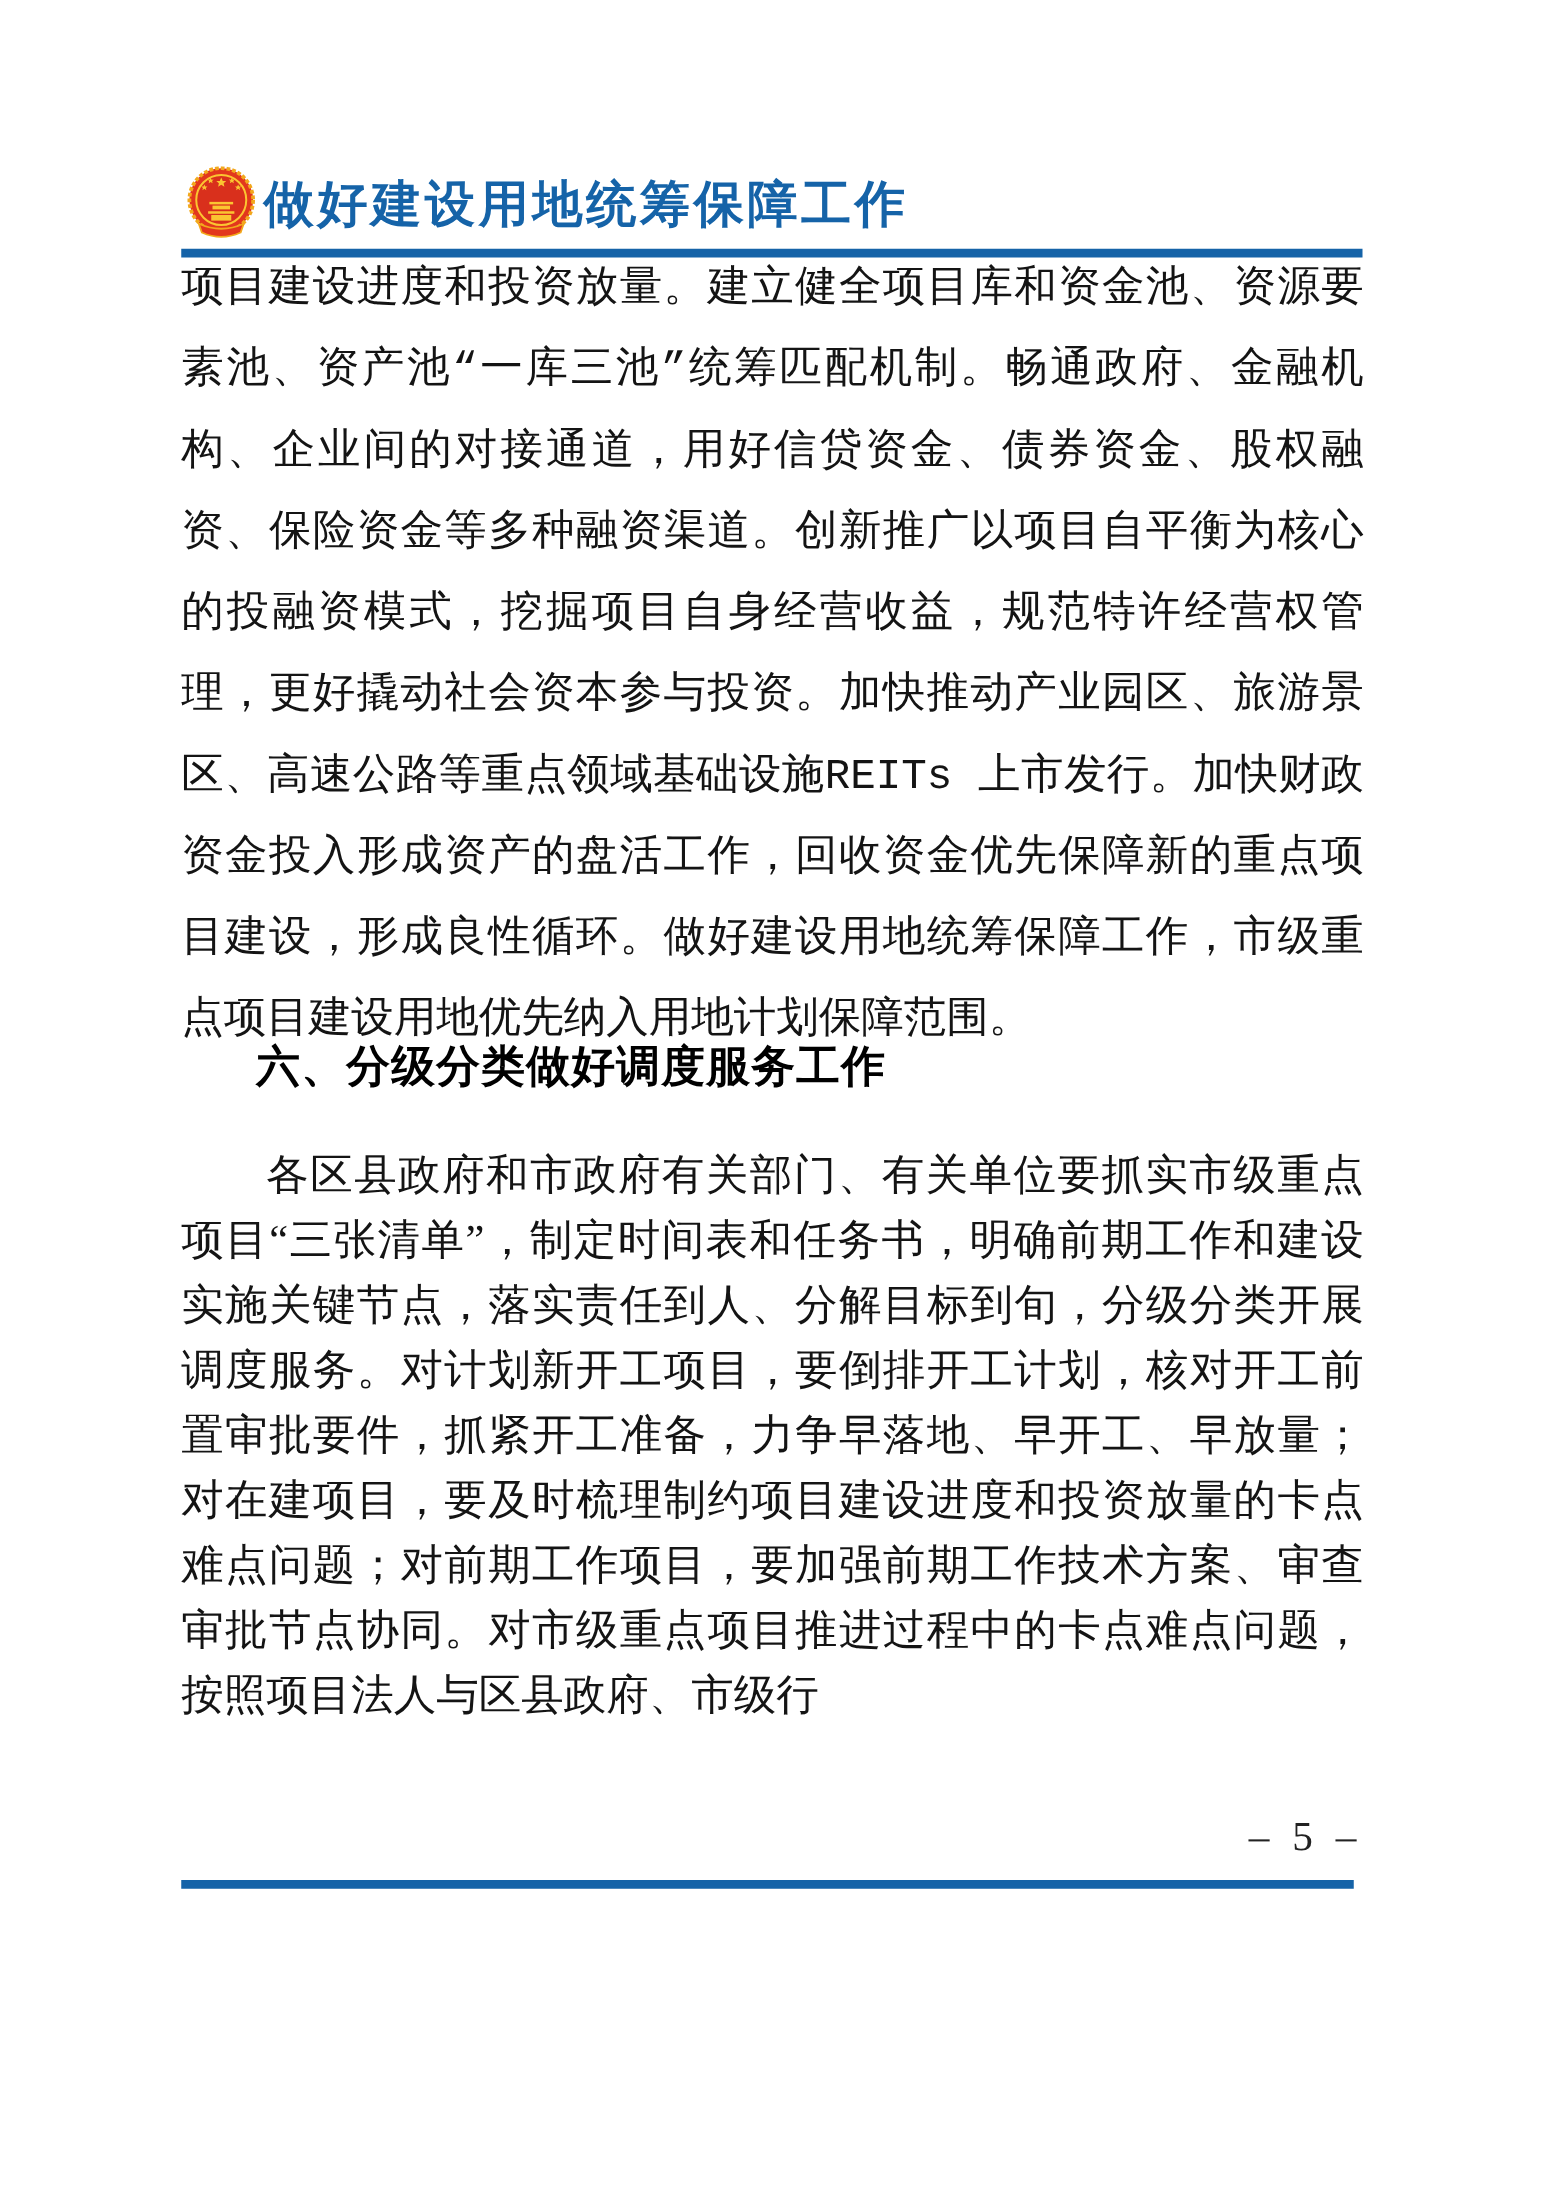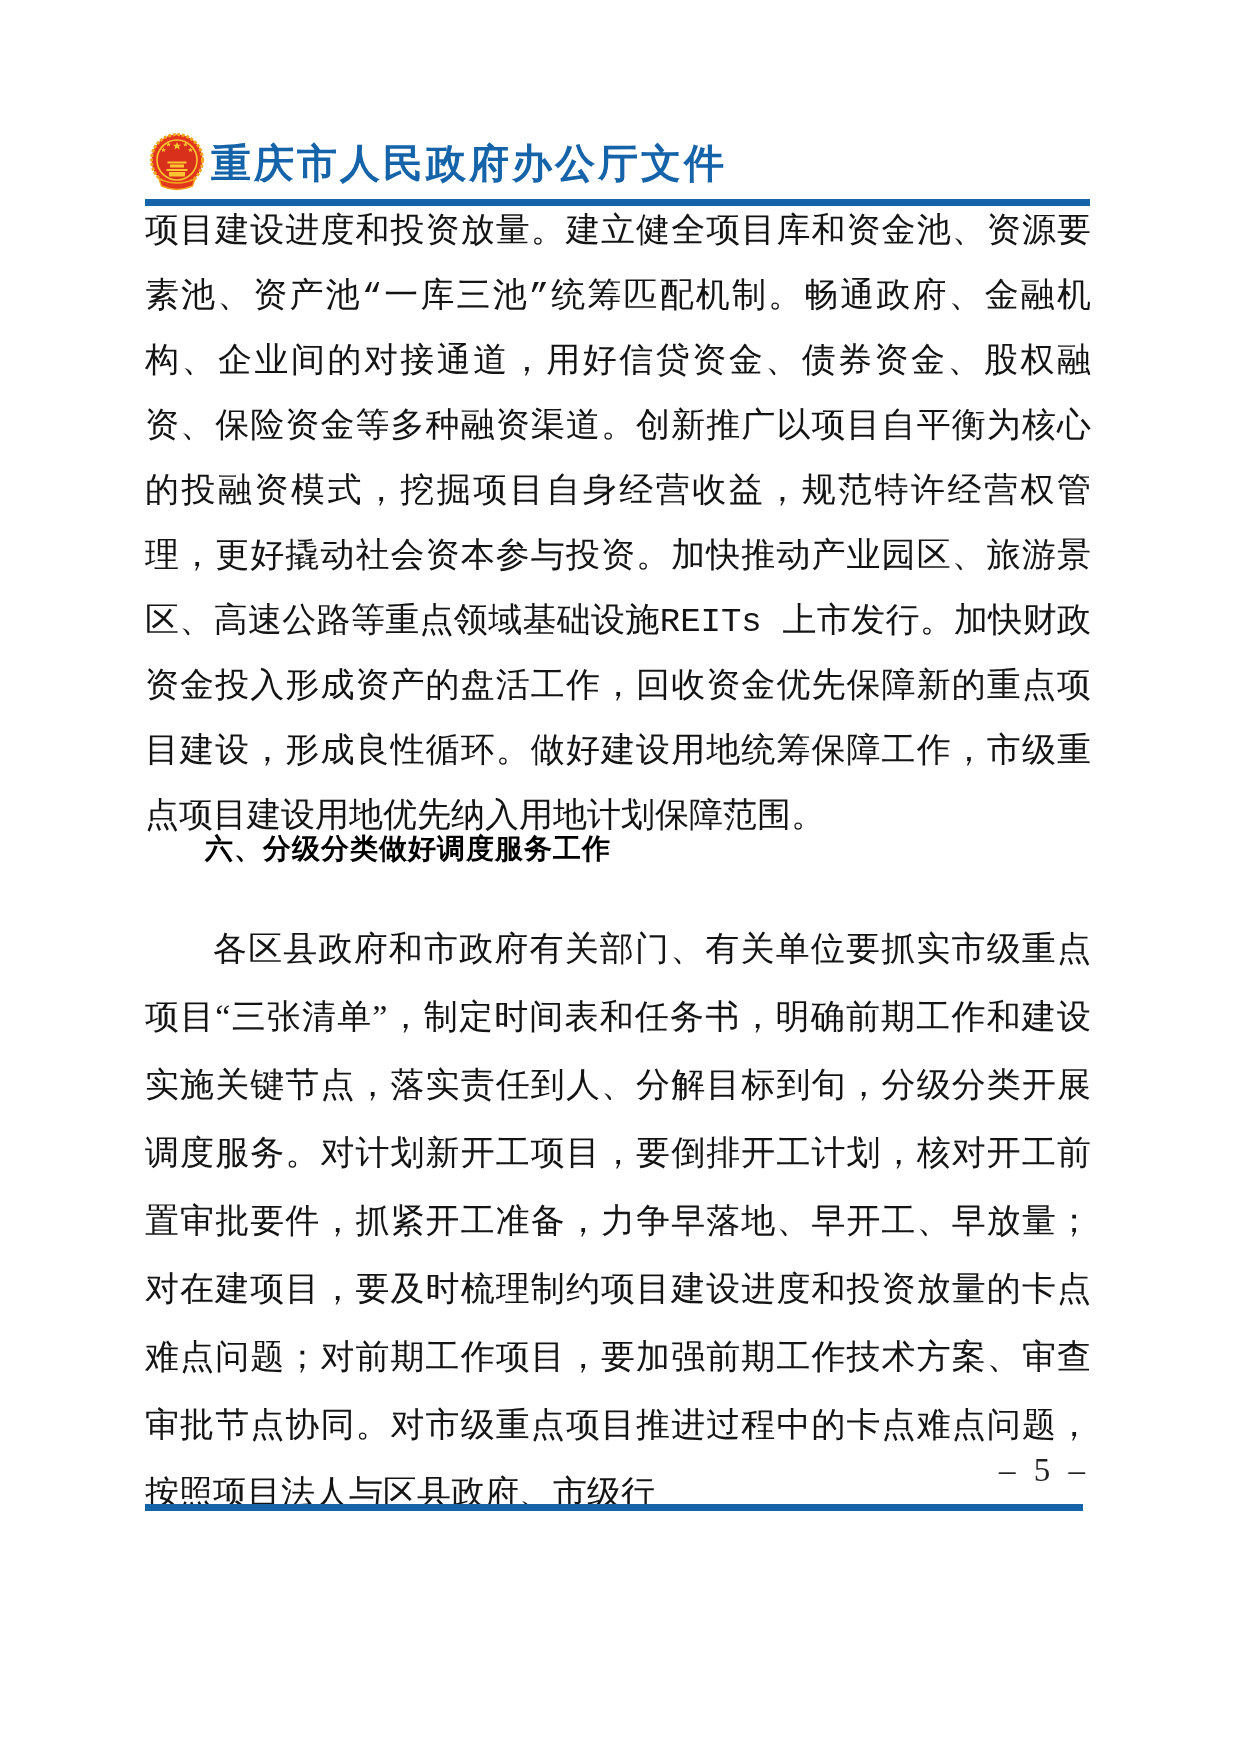--- a/index.html
+++ b/index.html
@@ -32,27 +32,27 @@
     background:var(--accent-blue,#1563a8);
   }
   .body-para {
     position:absolute; left:145px; width:946px;
     font-size:34px;
     text-align:justify;
     text-justify:inter-ideograph;
     margin:0;
   }
   .para1 { top:200px; line-height:65px;font-family:Liberation Mono, monospace; }
-  .para2 { top:915px; line-height:68px; text-indent:2em; }
+  .para2 { top:915px; line-height:52px; text-indent:2em; }
   .section-heading {
     position:absolute; left:145px; top:830px; width:946px;
     margin:0;
     font-family:"Liberation Sans","DejaVu Sans",sans-serif;
     font-weight:700;
-    font-size:28px;
+    font-size:35px;
     letter-spacing:1px;
     color:#000000;
     text-indent:60px;
   }
   .page-number {
     position:absolute; top:1452px; right:151px;
     font-size:33px;
     letter-spacing:5px;
     color:#222222;
     font-family:"Liberation Serif","DejaVu Serif",serif;
@@ -95,21 +95,21 @@
         <use href="#st" transform="translate(42.5,17) scale(0.62)"></use>
 
         <rect x="19.5" y="28.5" width="19" height="2" fill="#fbc531"></rect>
         <rect x="22" y="31.5" width="14" height="3" fill="#fbc531"></rect>
         <rect x="18.5" y="36" width="21" height="2" fill="#fbc531"></rect>
         <rect x="21" y="39" width="16" height="4.5" fill="#fbc531"></rect>
 
         <path d="M11 46 Q29 54 47 46 L44.5 53 Q29 60 13.5 53 Z" fill="#e2371d" stroke="#f2a81c" stroke-width="1.4"></path>
       </svg>
     </span>
-    <h1 class="doc-title">重庆市人民政府办公厅文件</h1>
+    <h1 class="doc-title">做好建设用地统筹保障工作</h1>
   </header>
 
   <div class="header-rule"></div>
 
   <main>
     <p class="body-para para1">项目建设进度和投资放量。建立健全项目库和资金池、资源要素池、资产池“一库三池”统筹匹配机制。畅通政府、金融机构、企业间的对接通道，用好信贷资金、债券资金、股权融资、保险资金等多种融资渠道。创新推广以项目自平衡为核心的投融资模式，挖掘项目自身经营收益，规范特许经营权管理，更好撬动社会资本参与投资。加快推动产业园区、旅游景区、高速公路等重点领域基础设施REITs 上市发行。加快财政资金投入形成资产的盘活工作，回收资金优先保障新的重点项目建设，形成良性循环。做好建设用地统筹保障工作，市级重点项目建设用地优先纳入用地计划保障范围。</p>
     <h2 class="section-heading">六、分级分类做好调度服务工作</h2>
     <p class="body-para para2">各区县政府和市政府有关部门、有关单位要抓实市级重点项目“三张清单”，制定时间表和任务书，明确前期工作和建设实施关键节点，落实责任到人、分解目标到旬，分级分类开展调度服务。对计划新开工项目，要倒排开工计划，核对开工前置审批要件，抓紧开工准备，力争早落地、早开工、早放量；对在建项目，要及时梳理制约项目建设进度和投资放量的卡点难点问题；对前期工作项目，要加强前期工作技术方案、审查审批节点协同。对市级重点项目推进过程中的卡点难点问题，按照项目法人与区县政府、市级行</p>
   </main>
 

